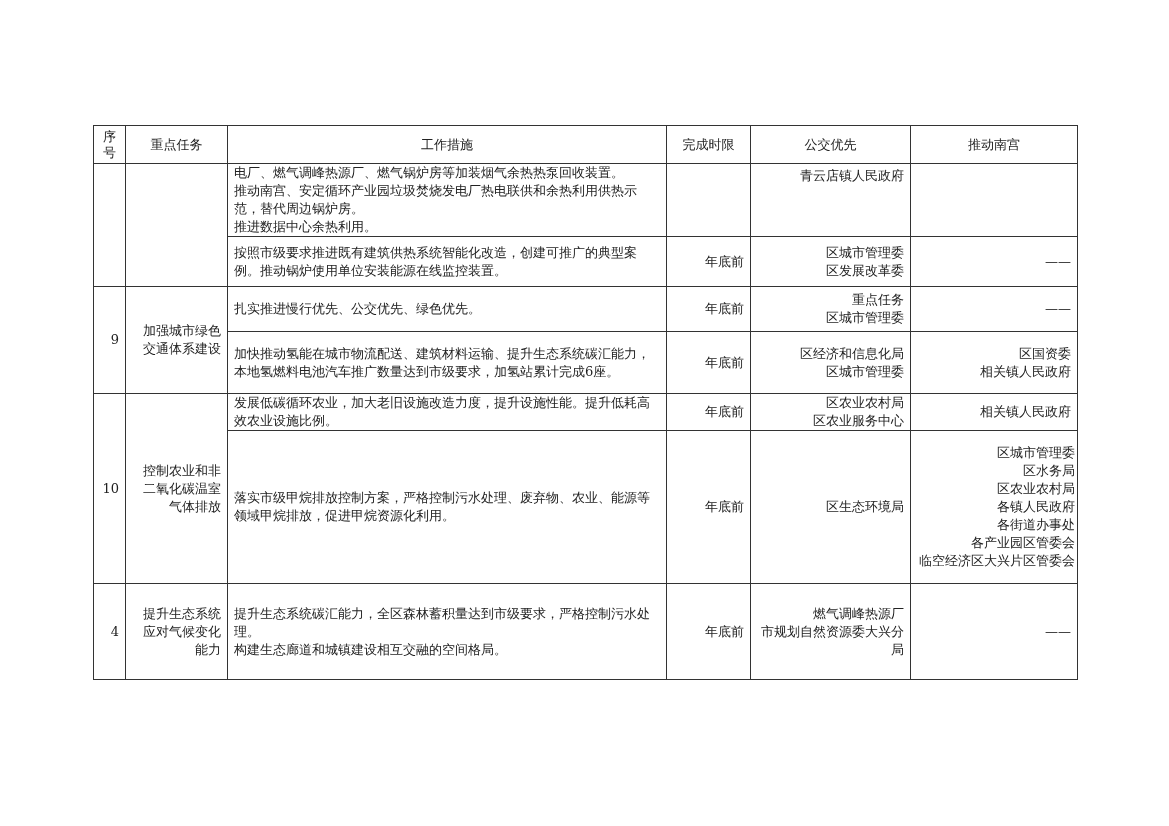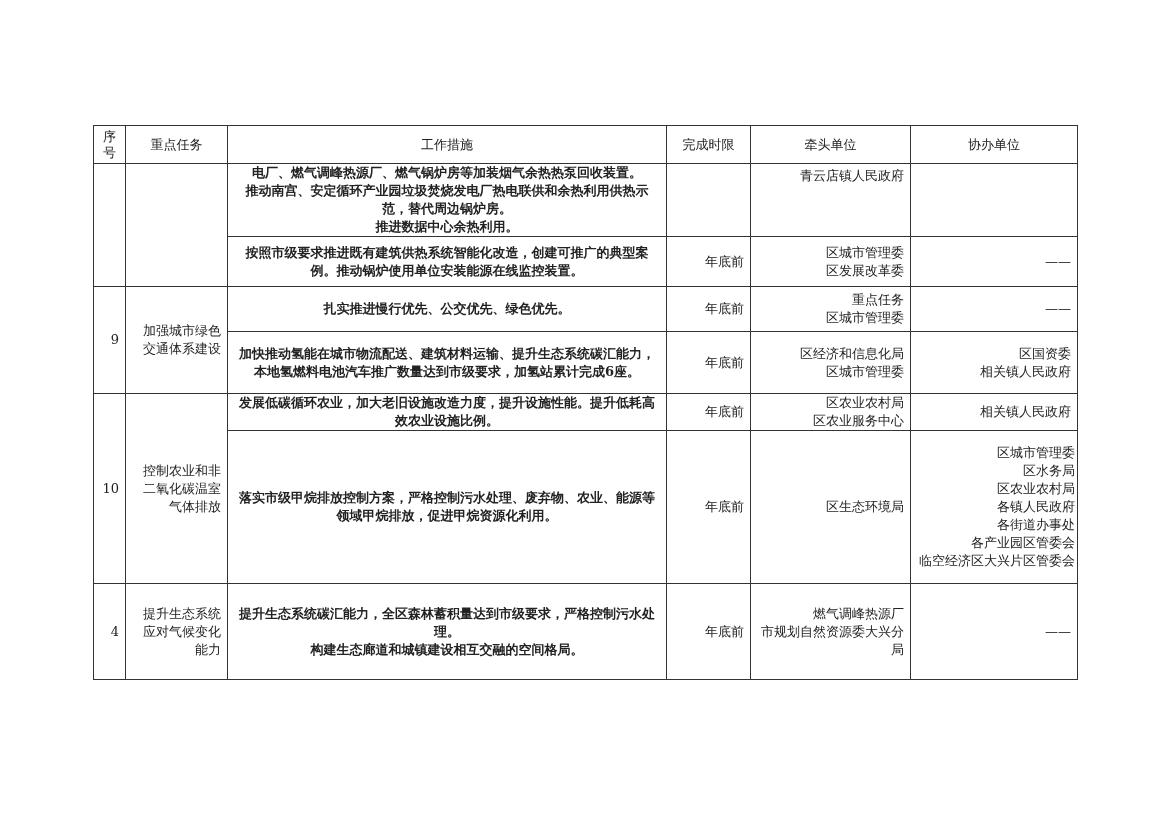--- a/index.html
+++ b/index.html
@@ -4,21 +4,21 @@
 <style>
   html, body { margin:0; padding:0; background:#ffffff; }
   body { width:1169px; height:826px; position:relative; overflow:hidden;
          font-family: "DejaVu Serif", "Liberation Serif", serif; color:#222; }
   .tbl { position:absolute; left:93px; top:125px; border-collapse:collapse; table-layout:fixed;
          font-size:13px; line-height:18px; }
   .tbl td, .tbl th { border:1px solid #333; padding:0 6px; vertical-align:middle; }
   .tbl { border:1.5px solid #222; }
   .tbl th { font-family:"DejaVu Sans","Liberation Sans",sans-serif; font-weight:normal; font-size:13px; text-align:center; height:37px; }
   .c { text-align:right; }
-  .l { text-align:center;font-weight:bold; }
+  .l { text-align:left; }
   .top { vertical-align:top !important; }
   .ml { white-space:pre-line; }
 </style>
 </head>
 <body>
 
 <table class="tbl">
   <colgroup>
     <col style="width:32px">
       <col style="width:102px">
@@ -29,22 +29,22 @@
   </colgroup>
   <tbody>
       <tr>
     <th style="padding:0;line-height:16px;">
       <div>序</div>
       <div>号</div>
     </th>
     <th>重点任务</th>
     <th>工作措施</th>
     <th>完成时限</th>
-    <th>牵头单位</th>
-    <th>协办单位</th>
+    <th>公交优先</th>
+    <th>推动南宫</th>
   </tr>
 
   <tr style="height:70px">
     <td rowspan="2" class="c"></td>
     <td rowspan="2" class="c"></td>
     <td class="l top ml">电厂、燃气调峰热源厂、燃气锅炉房等加装烟气余热热泵回收装置。
 推动南宫、安定循环产业园垃圾焚烧发电厂热电联供和余热利用供热示范，替代周边锅炉房。
 推进数据中心余热利用。</td>
     <td class="c"></td>
     <td class="c top" style="padding-top:3px">青云店镇人民政府</td>

